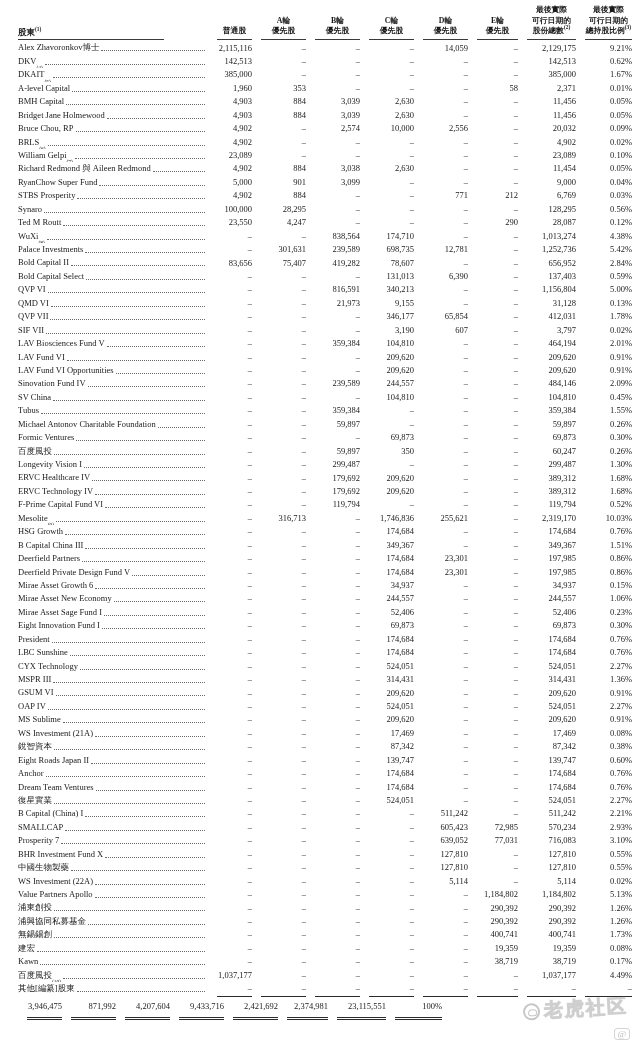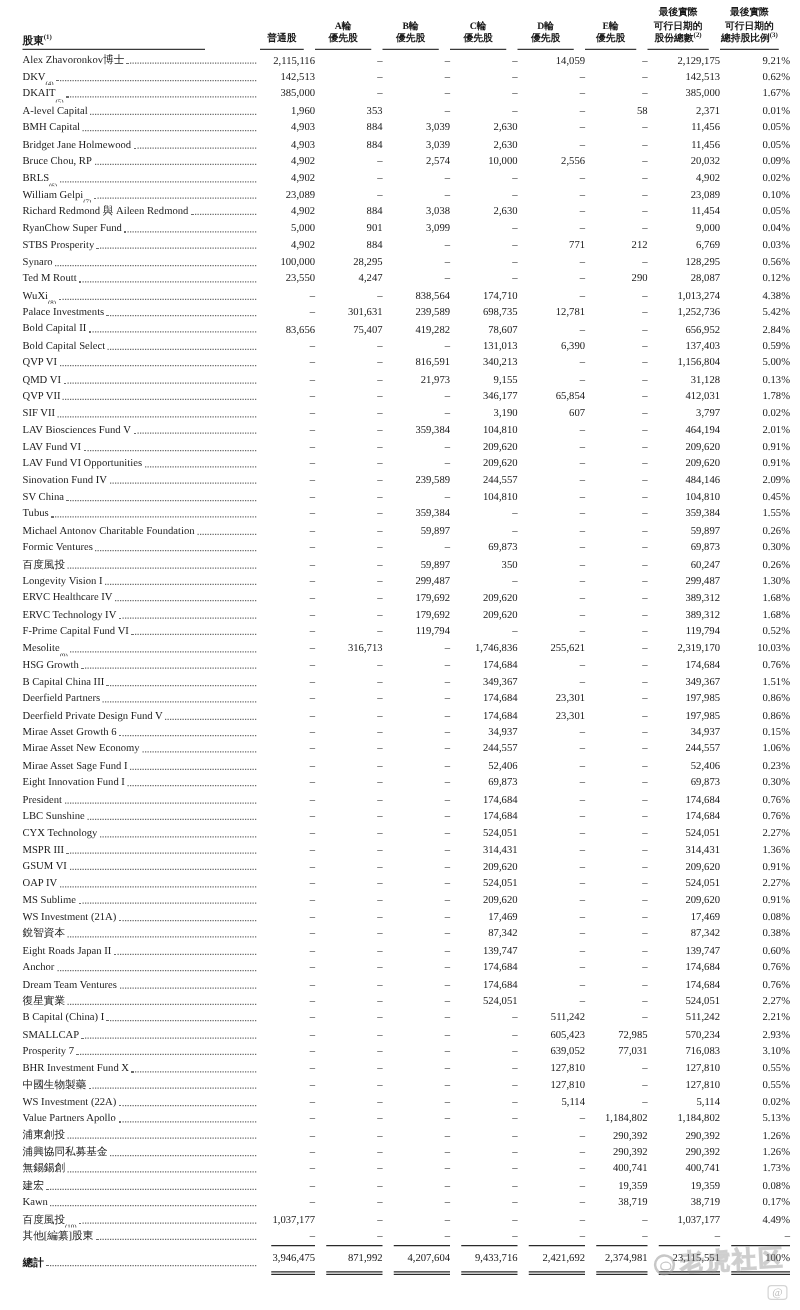--- a/index.html
+++ b/index.html
@@ -5,21 +5,21 @@
   html,body{margin:0;padding:0;background:#ffffff;}
   .page{position:relative;width:640px;height:1048px;background:#fff;overflow:hidden;
         font-family:"Liberation Serif","DejaVu Serif",serif;color:#1a1a1a;}
   .table{position:absolute;left:18px;top:5px;width:614px;}
 
   
   .thead{display:flex;align-items:flex-end;}
   .th-name-wrap{flex:1 1 auto;display:flex;align-items:flex-end;}
   .th-name{width:146px;border-bottom:1px solid #3a3a3a;font-weight:bold;font-size:8.5px;
            line-height:11px;padding-bottom:1px;white-space:nowrap;}
-  .hc{flex:0 0 auto;display:flex;}
+  .hc{flex:0 0 auto;display:flex;justify-content:flex-end;}
   .hlines{width:calc(100% - 9px);border-bottom:1px solid #3a3a3a;text-align:center;
           padding-bottom:2px;font-size:7.8px;font-weight:bold;line-height:10.5px;white-space:nowrap;}
 
   
   .rows{margin-top:2px;}
   .row{display:flex;height:13.45px;font-size:8.5px;line-height:13.45px;white-space:nowrap;}
   .name-cell{flex:1 1 auto;min-width:0;display:flex;align-items:flex-end;overflow:hidden;padding-right:1px;}
   .name-text{line-height:13.45px;}
   .leader{flex:1 1 auto;min-width:5px;border-bottom:1px dotted #6b6b6b;margin:0 2px 3.5px 2px;}
   .num{flex:0 0 auto;text-align:right;}
@@ -2244,24 +2244,20 @@
           <span class="num c6">
             <span class="inner ruled">–</span>
           </span>
           <span class="num c7">
             <span class="inner ruled">–</span>
           </span>
         </div>
       </div>
 
     <div class="total-row">
-      <div class="name-cell">
-        <span class="name-text">總計</span>
-        <span class="leader"></span>
-      </div>
 
     <span class="num c0">
           <span class="inner druled">3,946,475</span>
         </span>
         <span class="num c1">
           <span class="inner druled">871,992</span>
         </span>
         <span class="num c2">
           <span class="inner druled">4,207,604</span>
         </span>

